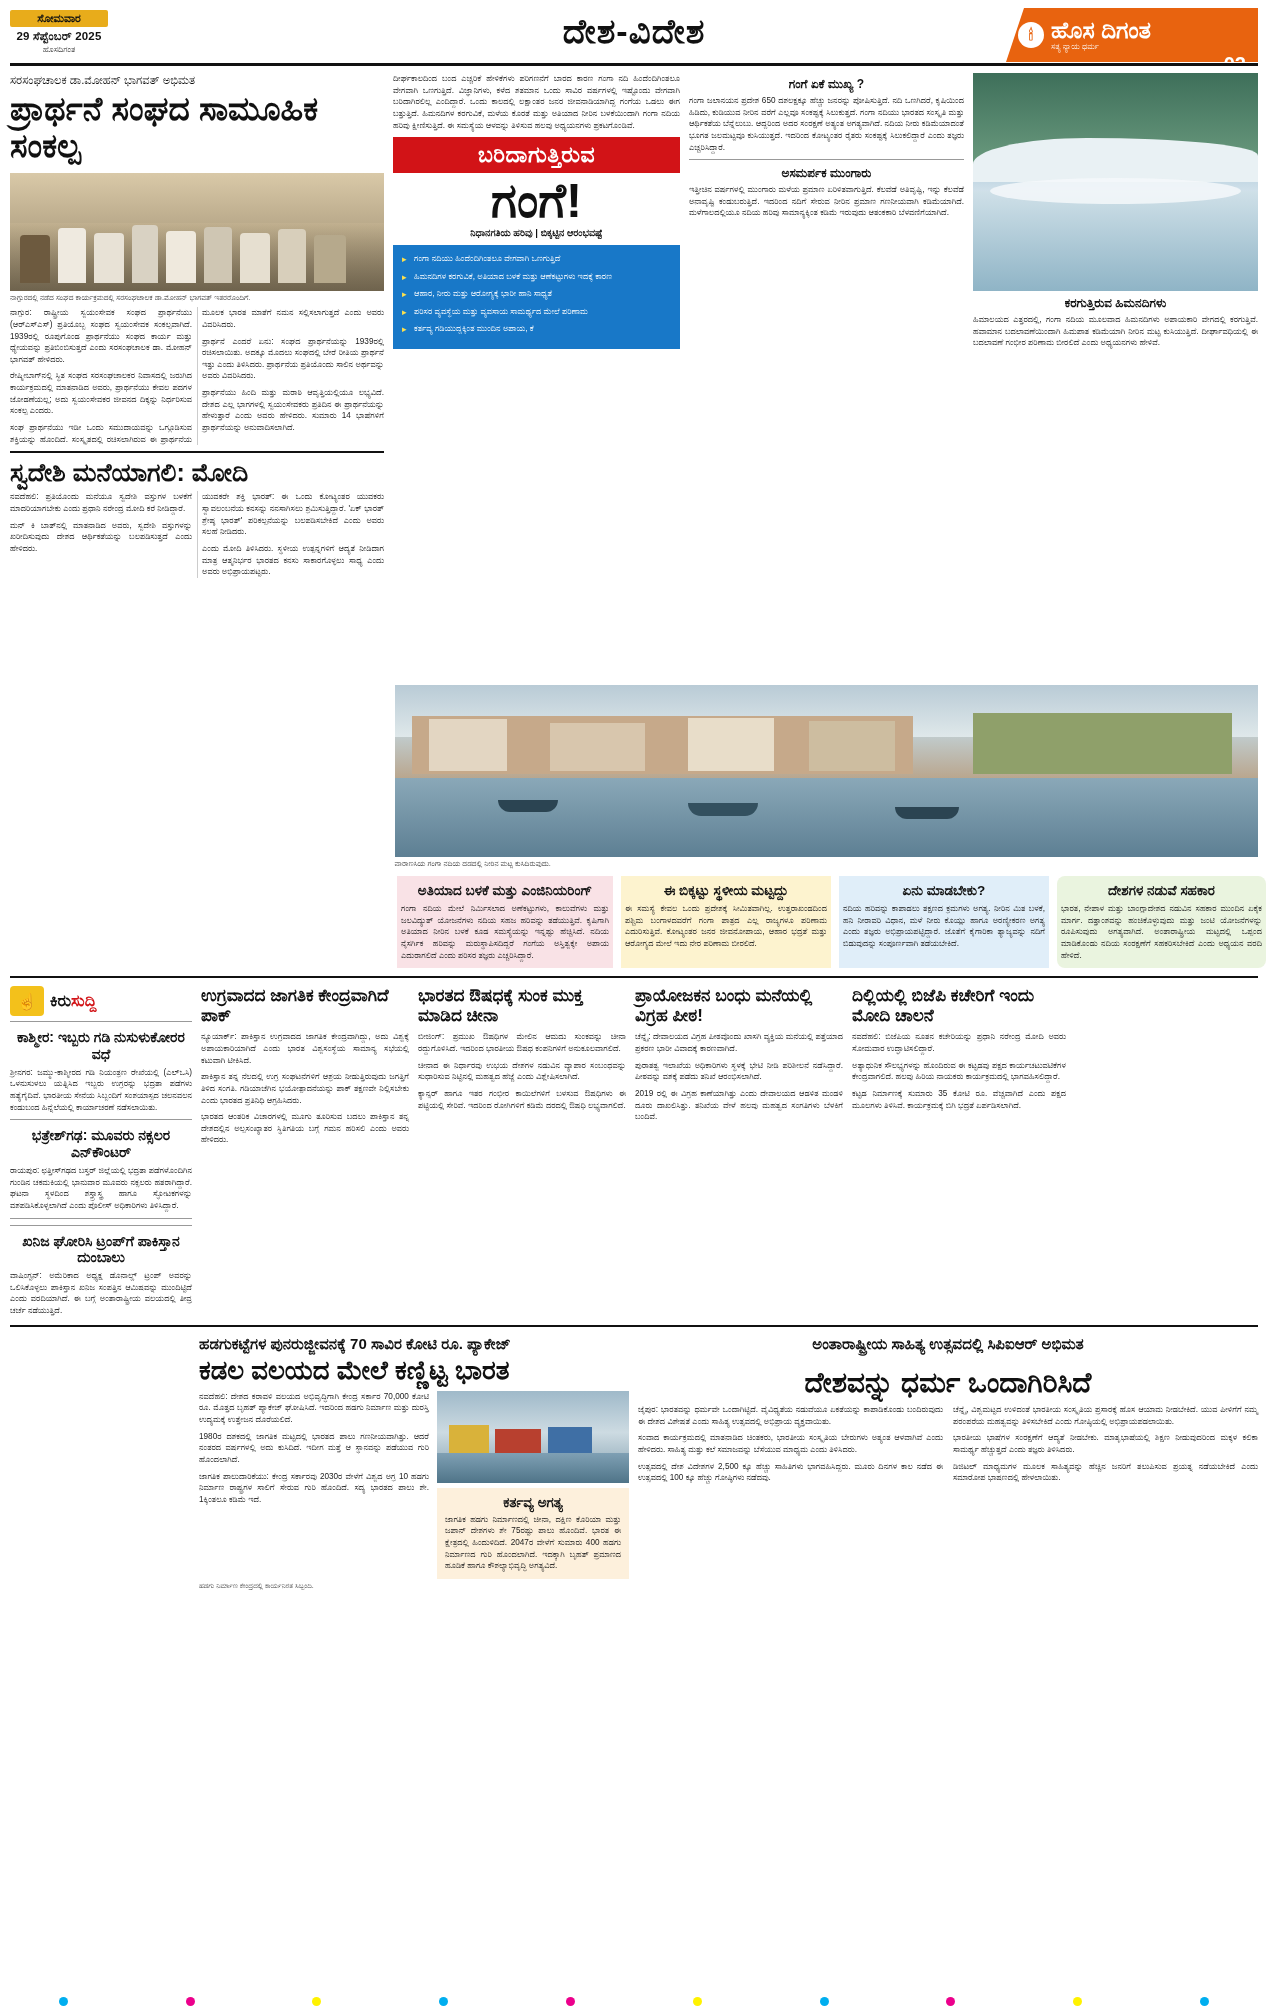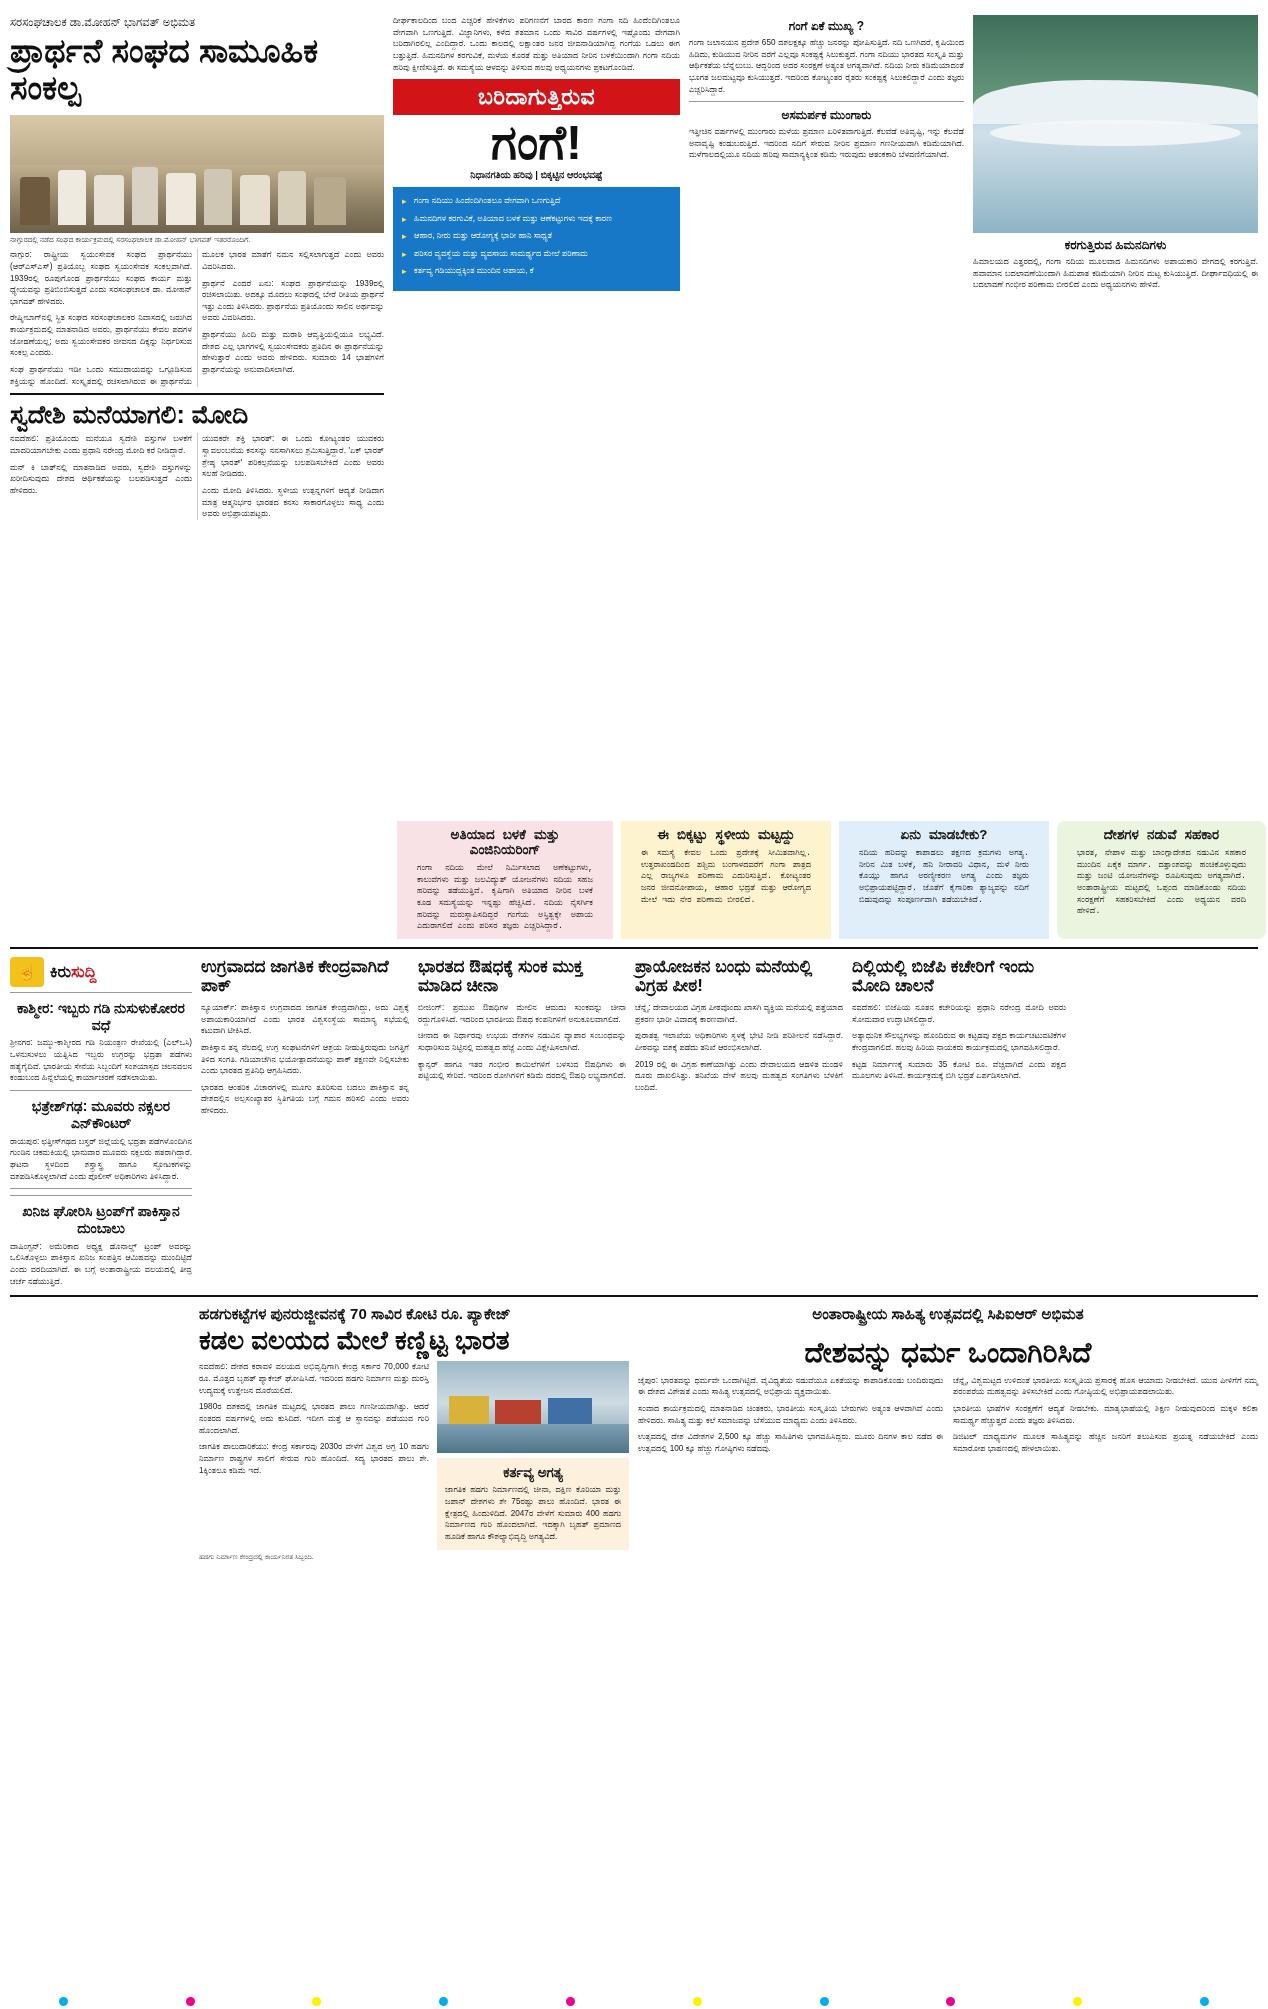--- a/index.html
+++ b/index.html
@@ -76,21 +76,21 @@
   .bluebox ul { margin:0; padding:0; list-style:none; }
   .bluebox li { font-size:8.2px; line-height:1.4; margin-bottom:6px; padding-left:12px; position:relative; }
   .bluebox li:before {
     content:"\25B8"; position:absolute; left:0; top:0; color:#ffe14d; font-size:9px;
   }
 
   .boxhd { font-size:12px; font-weight:bold; text-align:center; margin:4px 0 4px 0; }
 
   
   .tintrow { display:flex; gap:8px; margin-top:8px; }
-  .tint { padding:7px 20px;font-family:Liberation Mono, monospace; }
+  .tint { padding:7px 4px; }
   .t-pink { background:#f9e2e6; }
   .t-yellow { background:#fdf3cf; }
   .t-blue { background:#e0eef9; }
   .t-lgreen { background:#eaf4df; }
 
   
   .midzone { display:flex; gap:9px; margin-top:8px; }
 
   
   .kirubox { width:182px; }
@@ -112,20 +112,36 @@
   .dots { position:absolute; bottom:3px; left:0; right:0; display:flex; justify-content:space-around; }
   .dot { width:9px; height:9px; border-radius:50%; }
 
   .imgcap { font-size:7px; color:#444; }
 </style>
 </head>
 <body>
 
 <div class="page">
 
+  <div class="masthead">
+    <div class="date-box">
+      <div class="date-day">ಸೋಮವಾರ</div>
+      <div class="date-num">29 ಸೆಪ್ಟೆಂಬರ್ 2025</div>
+      <div class="date-place">ಹೊಸದಿಗಂತ</div>
+    </div>
+    <div class="master-title">ದೇಶ-ವಿದೇಶ</div>
+    <div class="brand">
+      <div class="brand-mark">🕯</div>
+      <div>
+        <div class="brand-name">ಹೊಸ ದಿಗಂತ</div>
+        <div class="brand-tag">ಸತ್ಯ ನ್ಯಾಯ ಧರ್ಮ</div>
+      </div>
+      <div class="brand-page">02</div>
+    </div>
+  </div>
 
   <div class="topzone">
 
     <div class="col-a">
       <div class="kicker">ಸರಸಂಘಚಾಲಕ ಡಾ.ಮೋಹನ್ ಭಾಗವತ್ ಅಭಿಮತ</div>
       <div class="bigtitle">ಪ್ರಾರ್ಥನೆ ಸಂಘದ ಸಾಮೂಹಿಕ ಸಂಕಲ್ಪ</div>
       <div class="photo" style="height:118px;background:linear-gradient(180deg,#d9c9a8 0%,#b9a98a 45%,#8d7f66 100%);">
         <div style="position:absolute;left:0;right:0;bottom:0;height:58%;background:linear-gradient(180deg,rgba(220,200,160,.2),rgba(90,80,60,.6));"></div>
         <div style="position:absolute;left:10px;bottom:8px;width:30px;height:48px;background:#6d5a3f;border-radius:4px 4px 0 0;"></div>
         <div style="position:absolute;left:48px;bottom:8px;width:28px;height:55px;background:#efeae0;border-radius:4px 4px 0 0;"></div>
@@ -187,20 +203,39 @@
         <div style="position:absolute;top:0;left:0;right:0;height:42%;background:linear-gradient(180deg,#3e6f5a,#6a9a7e);"></div>
         <div style="position:absolute;top:30%;left:0;right:0;height:20%;background:#e9f1f4;border-radius:40% 60% 0 0/60% 40% 0 0;"></div>
         <div style="position:absolute;bottom:0;left:0;right:0;height:46%;background:linear-gradient(180deg,#cfe0e8,#8fb4c6);"></div>
         <div style="position:absolute;bottom:40%;left:6%;width:88%;height:12%;background:#f4f8fa;border-radius:50%;opacity:.85;"></div>
       </div>
       <div class="boxhd" style="margin-top:5px;">ಕರಗುತ್ತಿರುವ ಹಿಮನದಿಗಳು</div>
       <div class="kn">ಹಿಮಾಲಯದ ಎತ್ತರದಲ್ಲಿ, ಗಂಗಾ ನದಿಯ ಮೂಲವಾದ ಹಿಮನದಿಗಳು ಅಪಾಯಕಾರಿ ವೇಗದಲ್ಲಿ ಕರಗುತ್ತಿವೆ. ಹವಾಮಾನ ಬದಲಾವಣೆಯಿಂದಾಗಿ ಹಿಮಪಾತ ಕಡಿಮೆಯಾಗಿ ನೀರಿನ ಮಟ್ಟ ಕುಸಿಯುತ್ತಿದೆ. ದೀರ್ಘಾವಧಿಯಲ್ಲಿ ಈ ಬದಲಾವಣೆ ಗಂಭೀರ ಪರಿಣಾಮ ಬೀರಲಿದೆ ಎಂದು ಅಧ್ಯಯನಗಳು ಹೇಳಿವೆ.</div>
     </div>
   </div>
 
+  <div style="display:flex; gap:9px; margin-top:-188px;">
+    <div style="width:378px;"></div>
+    <div style="width:869px;">
+      <div class="photo" style="height:172px;background:linear-gradient(180deg,#9db6c4 0%,#c2d2d8 25%,#b9a58c 55%,#7e9aa8 100%);">
+        <div style="position:absolute;top:0;left:0;right:0;height:30%;background:linear-gradient(180deg,#b9cbd6,#dfe8ea);"></div>
+        <div style="position:absolute;top:18%;left:2%;width:58%;height:34%;background:#c6a98a;"></div>
+        <div style="position:absolute;top:20%;left:4%;width:9%;height:30%;background:#e3d6c2;"></div>
+        <div style="position:absolute;top:22%;left:18%;width:11%;height:28%;background:#d8c6ad;"></div>
+        <div style="position:absolute;top:19%;left:34%;width:10%;height:31%;background:#e8ddc9;"></div>
+        <div style="position:absolute;top:21%;left:48%;width:10%;height:29%;background:#cdbda0;"></div>
+        <div style="position:absolute;top:16%;right:3%;width:30%;height:36%;background:#8fa06a;"></div>
+        <div style="position:absolute;bottom:0;left:0;right:0;height:46%;background:linear-gradient(180deg,#8aa8b8,#5d7f93);"></div>
+        <div style="position:absolute;bottom:26%;left:12%;width:60px;height:12px;background:#2b4452;border-radius:0 0 14px 14px;"></div>
+        <div style="position:absolute;bottom:24%;left:34%;width:70px;height:13px;background:#33505f;border-radius:0 0 16px 16px;"></div>
+        <div style="position:absolute;bottom:22%;left:58%;width:64px;height:12px;background:#2b4452;border-radius:0 0 14px 14px;"></div>
+      </div>
+      <div class="cap">ವಾರಾಣಸಿಯ ಗಂಗಾ ನದಿಯ ದಡದಲ್ಲಿ ನೀರಿನ ಮಟ್ಟ ಕುಸಿದಿರುವುದು.</div>
+    </div>
+  </div>
 
   <div class="tintrow" style="margin-left:387px; width:869px; margin-top:6px;">
     <div class="tint t-pink" style="width:218px;">
       <div class="sechd">ಅತಿಯಾದ ಬಳಕೆ ಮತ್ತು ಎಂಜಿನಿಯರಿಂಗ್</div>
       <div class="kn" style="margin-top:4px;">ಗಂಗಾ ನದಿಯ ಮೇಲೆ ನಿರ್ಮಿಸಲಾದ ಅಣೆಕಟ್ಟುಗಳು, ಕಾಲುವೆಗಳು ಮತ್ತು ಜಲವಿದ್ಯುತ್ ಯೋಜನೆಗಳು ನದಿಯ ಸಹಜ ಹರಿವನ್ನು ತಡೆಯುತ್ತಿವೆ. ಕೃಷಿಗಾಗಿ ಅತಿಯಾದ ನೀರಿನ ಬಳಕೆ ಕೂಡ ಸಮಸ್ಯೆಯನ್ನು ಇನ್ನಷ್ಟು ಹೆಚ್ಚಿಸಿದೆ. ನದಿಯ ನೈಸರ್ಗಿಕ ಹರಿವನ್ನು ಮರುಸ್ಥಾಪಿಸದಿದ್ದರೆ ಗಂಗೆಯ ಅಸ್ತಿತ್ವಕ್ಕೇ ಅಪಾಯ ಎದುರಾಗಲಿದೆ ಎಂದು ಪರಿಸರ ತಜ್ಞರು ಎಚ್ಚರಿಸಿದ್ದಾರೆ.</div>
     </div>
     <div class="tint t-yellow" style="width:212px;">
       <div class="sechd">ಈ ಬಿಕ್ಕಟ್ಟು ಸ್ಥಳೀಯ ಮಟ್ಟದ್ದು</div>
       <div class="kn" style="margin-top:4px;">ಈ ಸಮಸ್ಯೆ ಕೇವಲ ಒಂದು ಪ್ರದೇಶಕ್ಕೆ ಸೀಮಿತವಾಗಿಲ್ಲ. ಉತ್ತರಾಖಂಡದಿಂದ ಪಶ್ಚಿಮ ಬಂಗಾಳದವರೆಗೆ ಗಂಗಾ ಪಾತ್ರದ ಎಲ್ಲ ರಾಜ್ಯಗಳೂ ಪರಿಣಾಮ ಎದುರಿಸುತ್ತಿವೆ. ಕೋಟ್ಯಂತರ ಜನರ ಜೀವನೋಪಾಯ, ಆಹಾರ ಭದ್ರತೆ ಮತ್ತು ಆರೋಗ್ಯದ ಮೇಲೆ ಇದು ನೇರ ಪರಿಣಾಮ ಬೀರಲಿದೆ.</div>
     </div>

